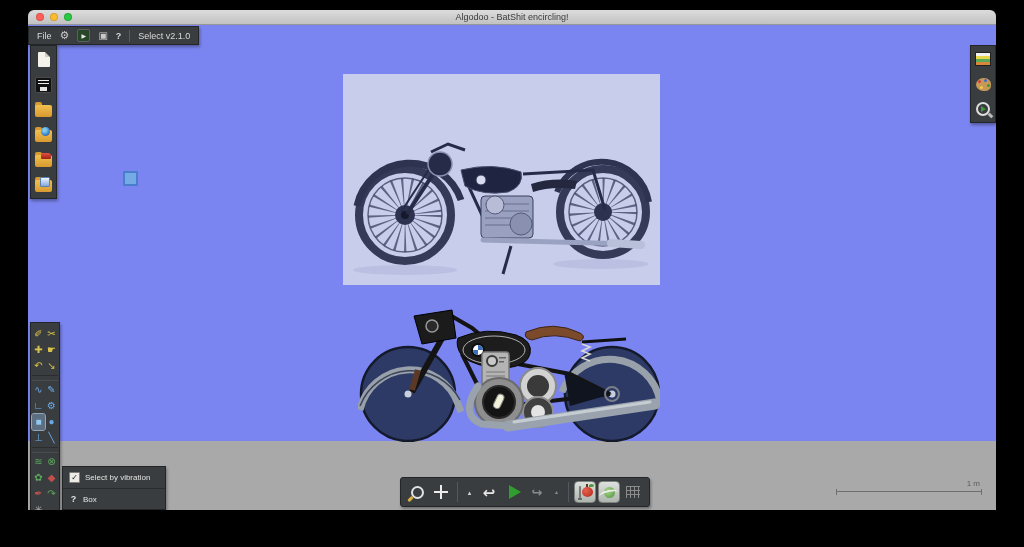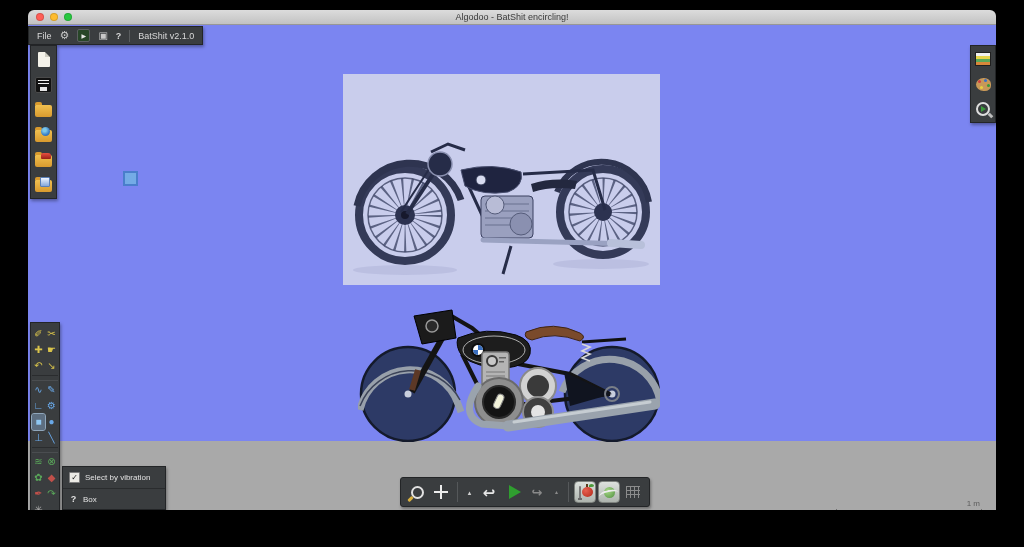--- a/index.html
+++ b/index.html
@@ -134,21 +134,21 @@
                         box-shadow:6px -1px 0 #3a70c8, 9px 4px 0 #3a9a3a, 2px 6px 0 #e8d040; }
   .ic-zoomscene { width:10px; height:10px; border:2px solid #dedede; border-radius:50%;
                   position:relative; display:flex; align-items:center; justify-content:center; }
   .ic-zoomscene::before { content:""; position:absolute; width:3px; height:5px; background:#bdbdbd;
                           right:-4px; bottom:-4px; transform:rotate(-45deg); }
   .ic-zoomscene .tri { width:0; height:0; border-left:5px solid #3a9a3a;
                        border-top:3px solid transparent; border-bottom:3px solid transparent; margin-left:1px; }
 
   
   .scale { position:absolute; left:808px; top:454px; width:146px; color:#5c5c5c; font-size:8px; }
-  .scale-label { text-align:right; padding-right:2px; line-height:9px;margin-top:20px; }
+  .scale-label { text-align:right; padding-right:2px; line-height:9px; }
   .scale-line { height:6px; border-left:1px solid #6f6f6f; border-right:1px solid #6f6f6f; position:relative; margin-top:1px; }
   .scale-line::after { content:""; position:absolute; left:0; right:0; top:2px; height:1px; background:#6f6f6f; }
 
   
   .small-box { position:absolute; left:95px; top:146px; width:15px; height:15px;
                background:#74abe6; border:2px solid #4a7ecb; box-sizing:border-box; }
   .photo { position:absolute; left:315px; top:49px; width:317px; height:211px; }
   .bike  { position:absolute; left:330px; top:283px; width:302px; height:134px; }
 </style>
 </head>
@@ -270,21 +270,21 @@
 
     <div class="small-box"></div>
 
     <div class="menubar panel">
       <span class="mi">File</span>
       <span class="gear">⚙</span>
       <span class="playbox">▶</span>
       <span class="winicon">▣</span>
       <span class="help">?</span>
       <span class="menu-sep"></span>
-      <span class="mi">BatShit v2.1.0</span>
+      <span class="mi">Select v2.1.0</span>
     </div>
 
     <div class="file-toolbar panel">
       <div class="ft-btn">
         <span class="ic-page"></span>
       </div>
       <div class="ft-btn">
         <span class="ic-floppy"></span>
       </div>
       <div class="ft-btn">

